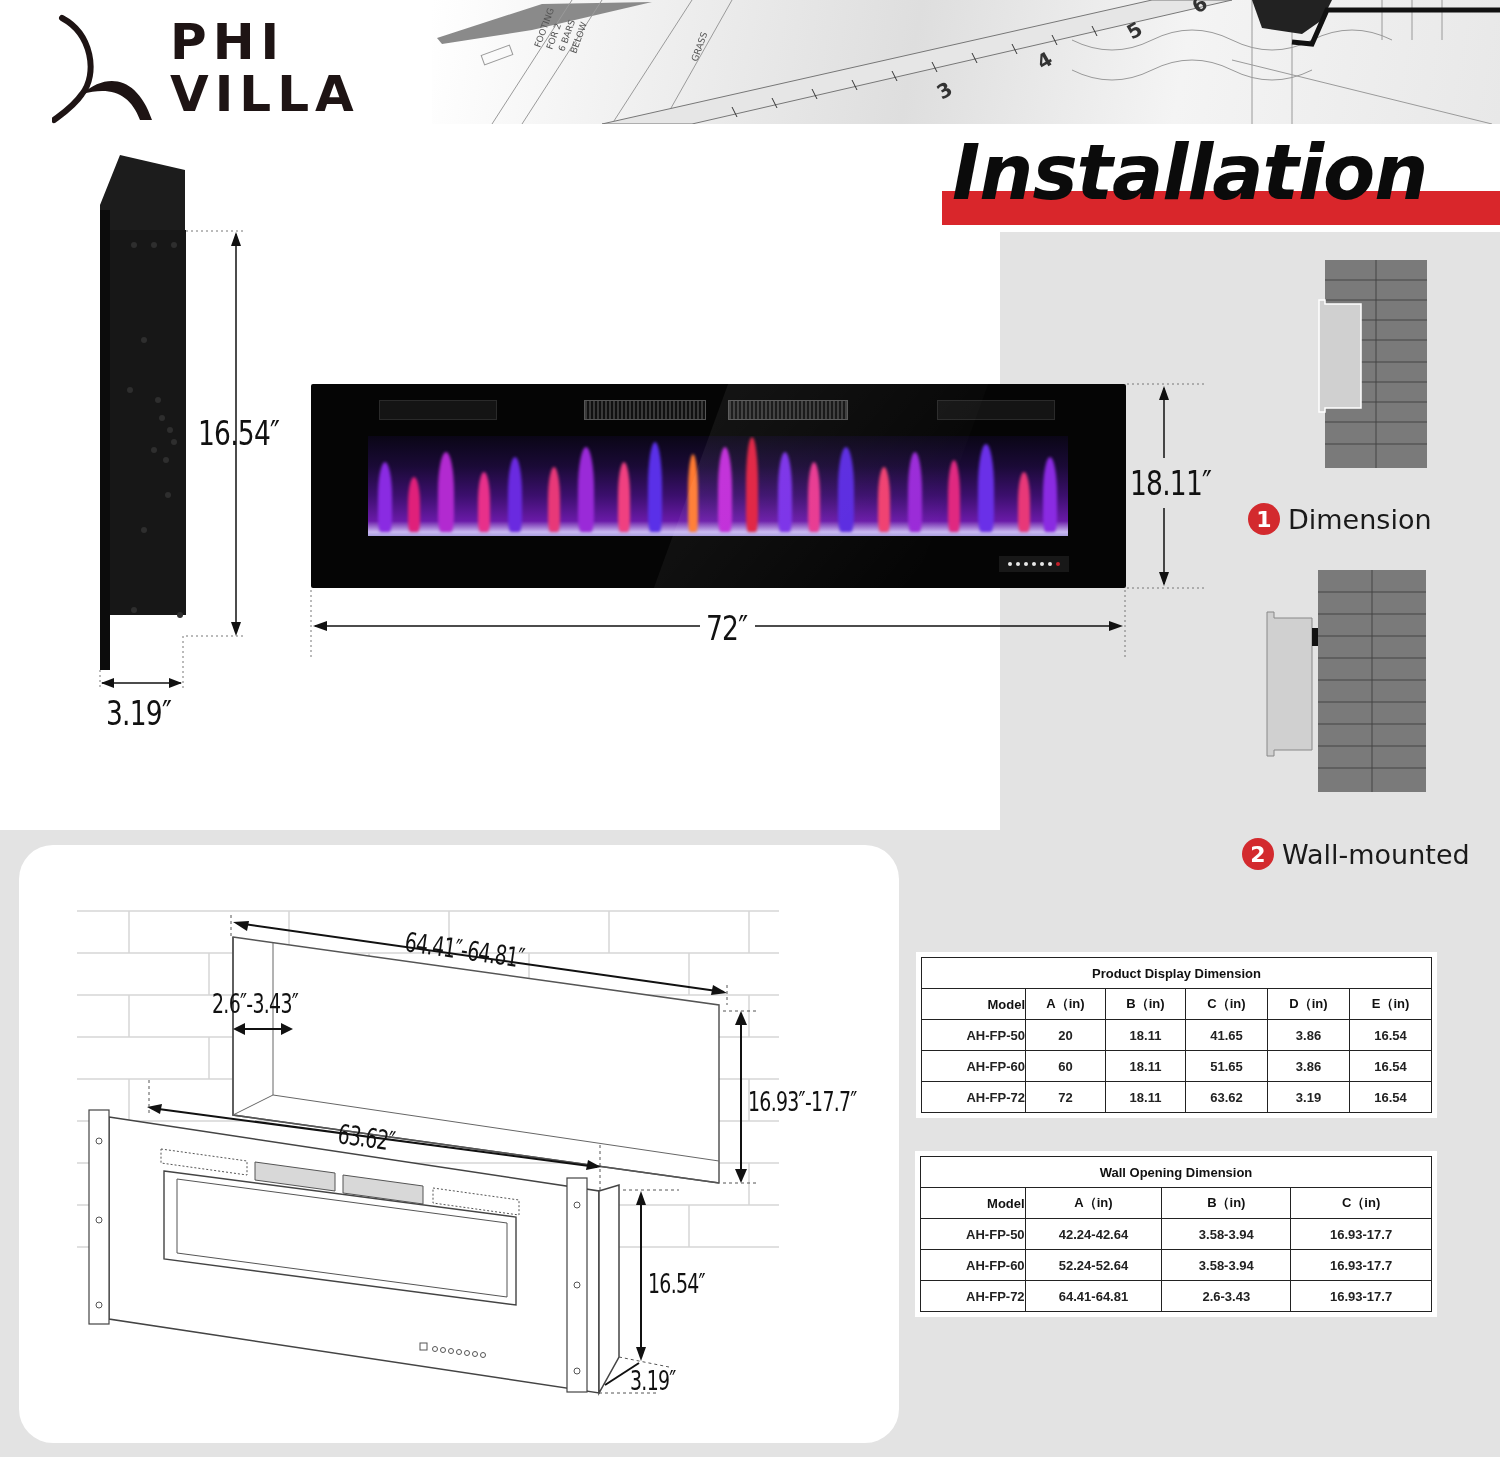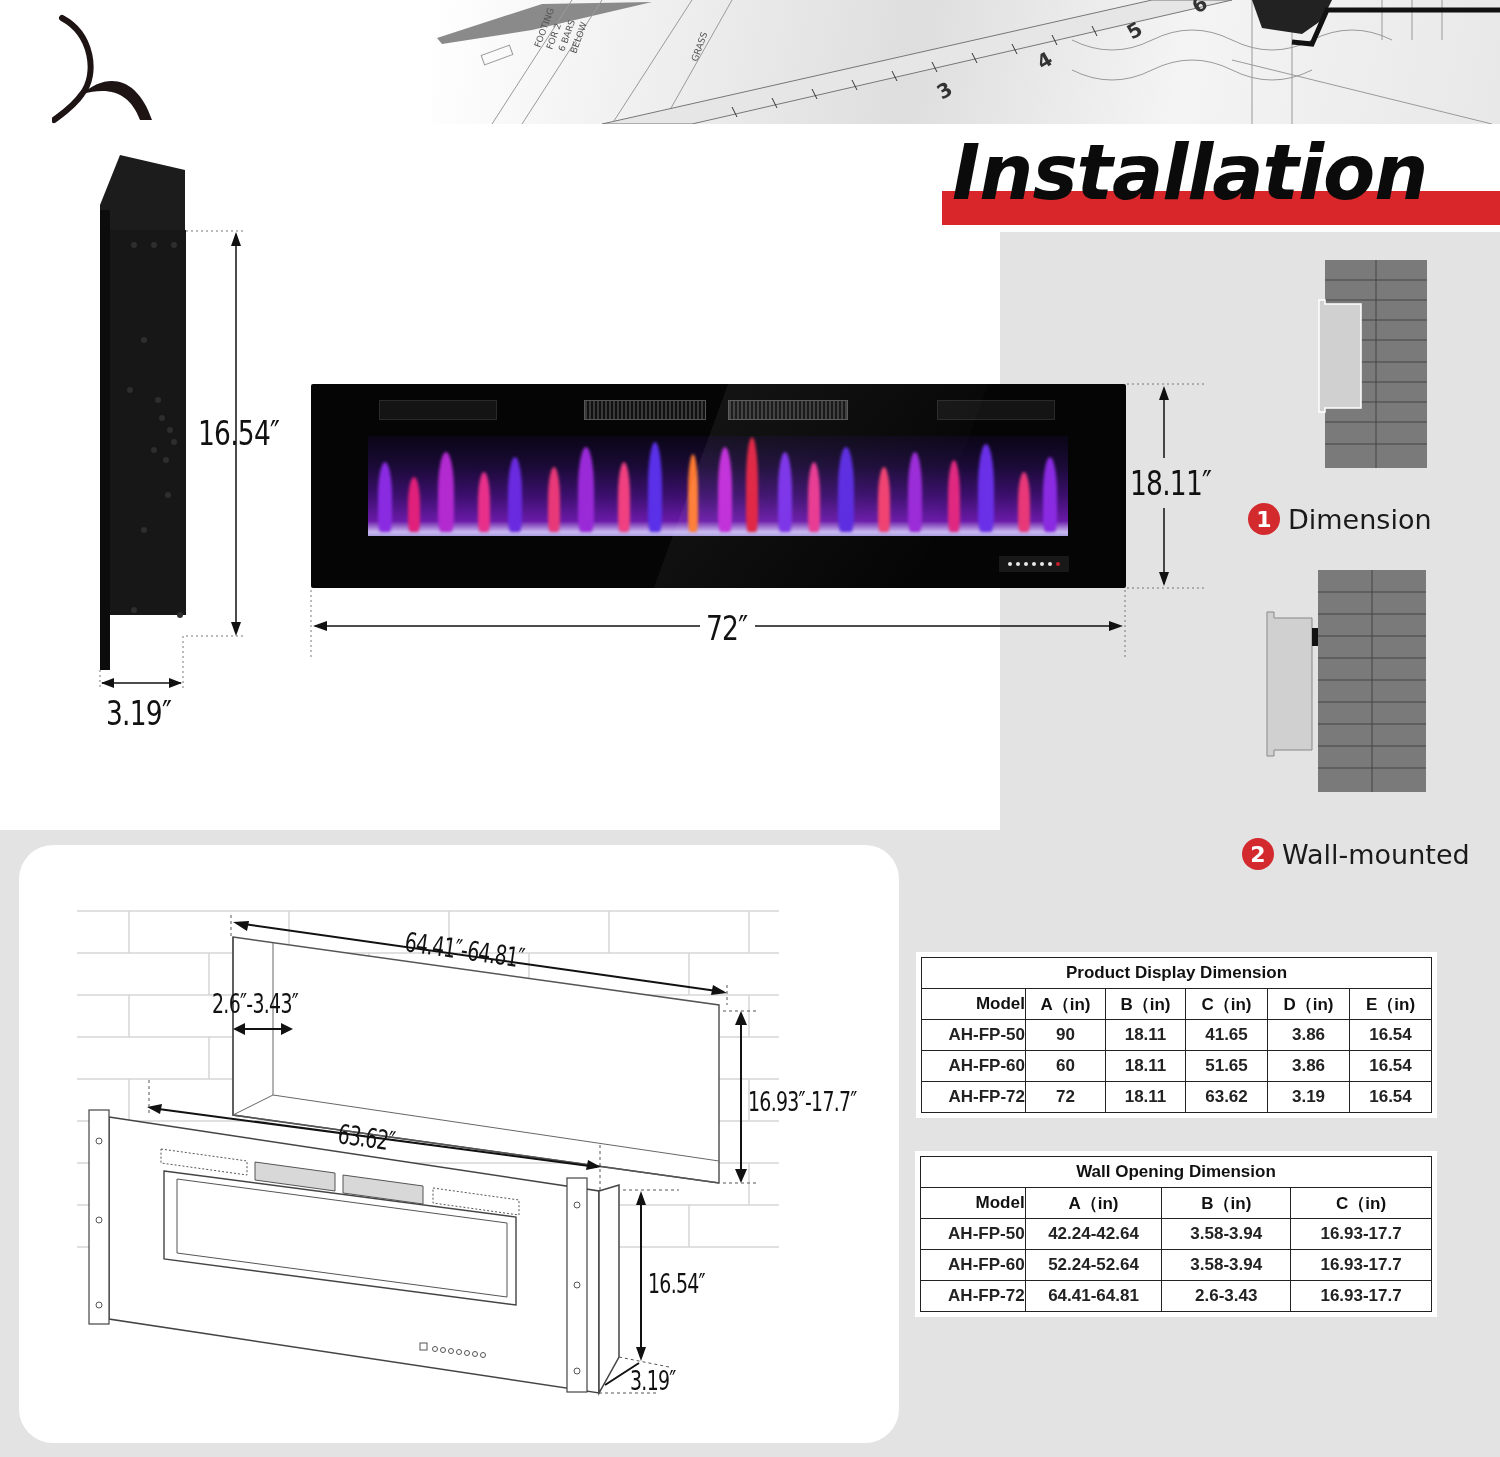--- a/index.html
+++ b/index.html
@@ -37,39 +37,43 @@
   
   .method-fig { position: absolute; }
   .method-label { position: absolute; display: flex; align-items: center; gap: 8px; font-family: "DejaVu Sans", sans-serif; font-size: 27px; color: #1a1a1a; }
   .num-badge { width: 32px; height: 32px; border-radius: 50%; background: #d32a2e; color: #fff; font-size: 22px; font-weight: bold; display: flex; align-items: center; justify-content: center; }
 
   
   .bottom-card { position: absolute; left: 19px; top: 845px; width: 880px; height: 598px; background: #ffffff; border-radius: 34px; overflow: hidden; }
 
   
   .dim-table-wrap { position: absolute; background: #ffffff; padding: 5px; }
-  table.dim-table { border-collapse: collapse; font-family: "Liberation Sans", sans-serif; font-size: 17px; color: #111; width: 100%; }
+  table.dim-table { border-collapse: collapse; font-family: "Liberation Sans", sans-serif; font-size: 13px; color: #111; width: 100%; }
   table.dim-table th, table.dim-table td { border: 1.5px solid #222; height: 31px; text-align: center; font-weight: normal; }
   table.dim-table td.model, table.dim-table th.model { text-align: right; padding-left: 3px; }
   table.dim-table th { font-weight: bold; }
   table.dim-table td { font-weight: bold; color: #222; }
   .caption-row th { height: 31px; font-weight: bold; }
 </style>
 </head>
 <body>
 
 <div class="bg-gray-right"></div>
 <div class="bg-gray-bottom"></div>
 <div class="bg-white-curve"></div>
 
 <div class="logo">
   <svg class="logo-mark" width="110" height="112" viewBox="0 0 110 112">
     <path d="M10 4 C 40 20, 46 60, 30 80 C 22 92, 10 100, 2 106" stroke="#1e1414" stroke-width="6" fill="none" stroke-linecap="round"></path>
     <path d="M30 80 C 55 58, 85 62, 100 106 L 88 106 C 78 80, 60 72, 30 80 Z" fill="#1e1414"></path>
   </svg>
+  <div class="logo-text">
+    <div>PHI</div>
+    <div>VILLA</div>
+  </div>
 </div>
 
 <div class="banner">
   <svg width="1068" height="124" viewBox="0 0 1068 124">
 
     <polygon points="5,38 110,4 220,2 100,30 10,44" fill="#8a8a8a"></polygon>
 
     <g stroke="#9a9a9a" stroke-width="1" fill="none">
       <line x1="60" y1="124" x2="140" y2="0"></line>
         <line x1="90" y1="124" x2="170" y2="0"></line>
@@ -381,21 +385,21 @@
     <tr>
       <th class="model">Model</th>
       <th>A（in)</th>
       <th>B（in)</th>
       <th>C（in)</th>
       <th>D（in)</th>
       <th>E（in)</th>
     </tr>
     <tr>
       <td class="model">AH-FP-50</td>
-      <td>90</td>
+      <td>20</td>
       <td>18.11</td>
       <td>41.65</td>
       <td>3.86</td>
       <td>16.54</td>
     </tr>
     <tr>
       <td class="model">AH-FP-60</td>
       <td>60</td>
       <td>18.11</td>
       <td>51.65</td>

